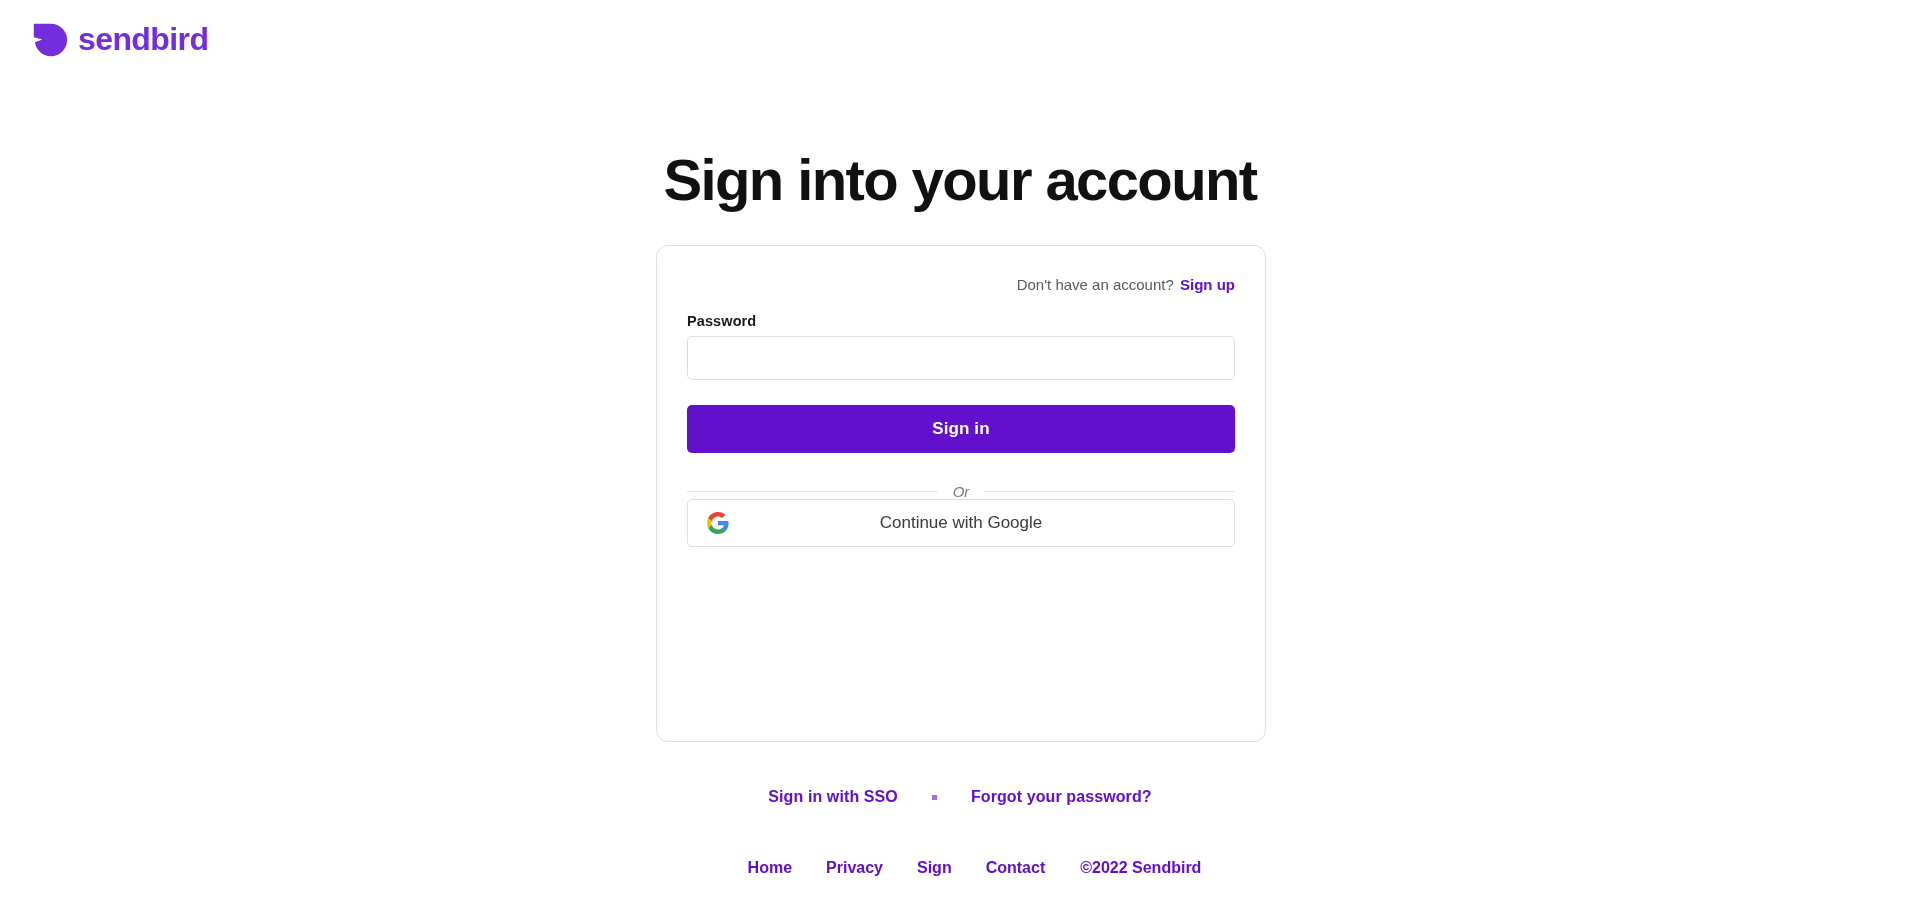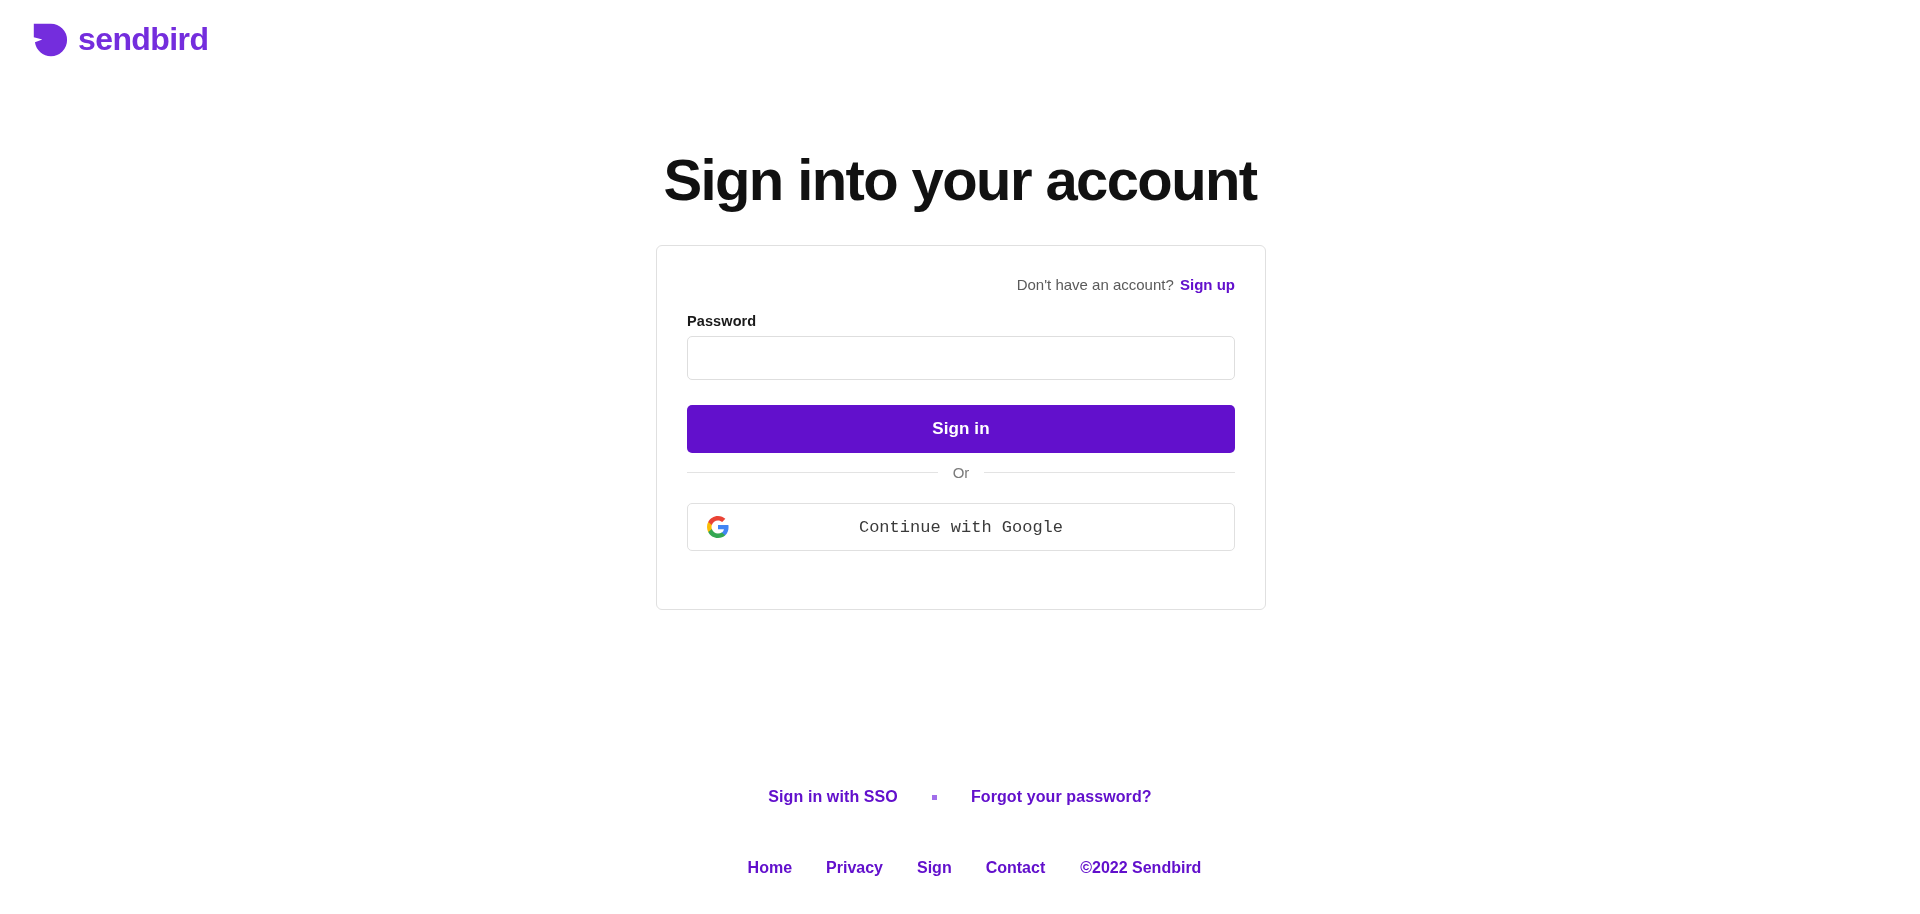--- a/index.html
+++ b/index.html
@@ -60,24 +60,24 @@
     color: #111111;
     line-height: 1.15;
   }
 
   
   .card {
     position: absolute;
     left: 656px;
     top: 245px;
     width: 610px;
-    height: 365px;
+    height: 497px;
     background: #ffffff;
     border: 1px solid #E0E0E0;
-    border-radius: 6px;
+    border-radius: 12px;
     padding: 22px 30px 0 30px;
   }
 
   .signup-row {
     text-align: right;
     font-size: 15px;
     color: #5A5A5A;
     line-height: 1.4;
     margin-top: 6px;
     margin-bottom: 0;
@@ -129,49 +129,49 @@
     font-size: 17px;
     font-weight: 700;
     font-family: "Liberation Sans", "DejaVu Sans", sans-serif;
     cursor: pointer;
     letter-spacing: 0.1px;
   }
 
   .or-divider {
     display: flex;
     align-items: center;
-    margin-top: 12px;
+    margin-top: 31px;
     gap: 0;
+    font-style: italic;
   }
   .or-divider .rule {
     flex: 1 1 auto;
     height: 1px;
     background: #E3E3E3;
   }
   .or-divider .or-text {
     flex: 0 0 auto;
     padding: 0 15px;
     font-size: 15px;
     color: #7A7A7A;
     line-height: 1;
   }
 
   .google-button {
     display: flex;
     align-items: center;
     width: 100%;
     height: 48px;
-    margin-top: 23px;
     background: #ffffff;
     border: 1px solid #E0E0E0;
     border-radius: 5px;
     cursor: pointer;
     padding: 8px 18px;
     position: relative;
-    font-family: Liberation Mono, monospace;
+    font-family: Liberation Sans, sans-serif;
   }
   .google-icon {
     width: 24px;
     height: 24px;
     flex: 0 0 auto;
   }
   .google-label {
     position: absolute;
     left: 0;
     right: 0;

